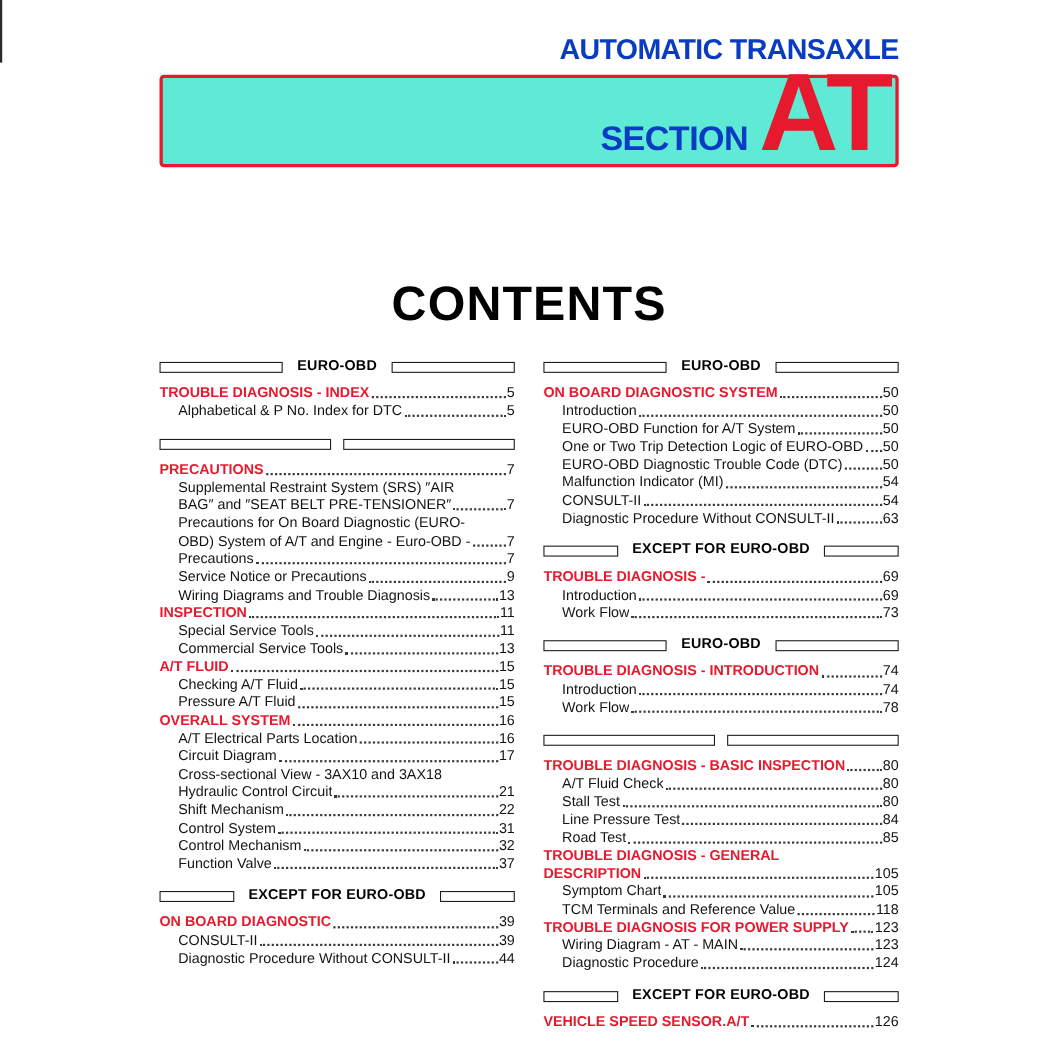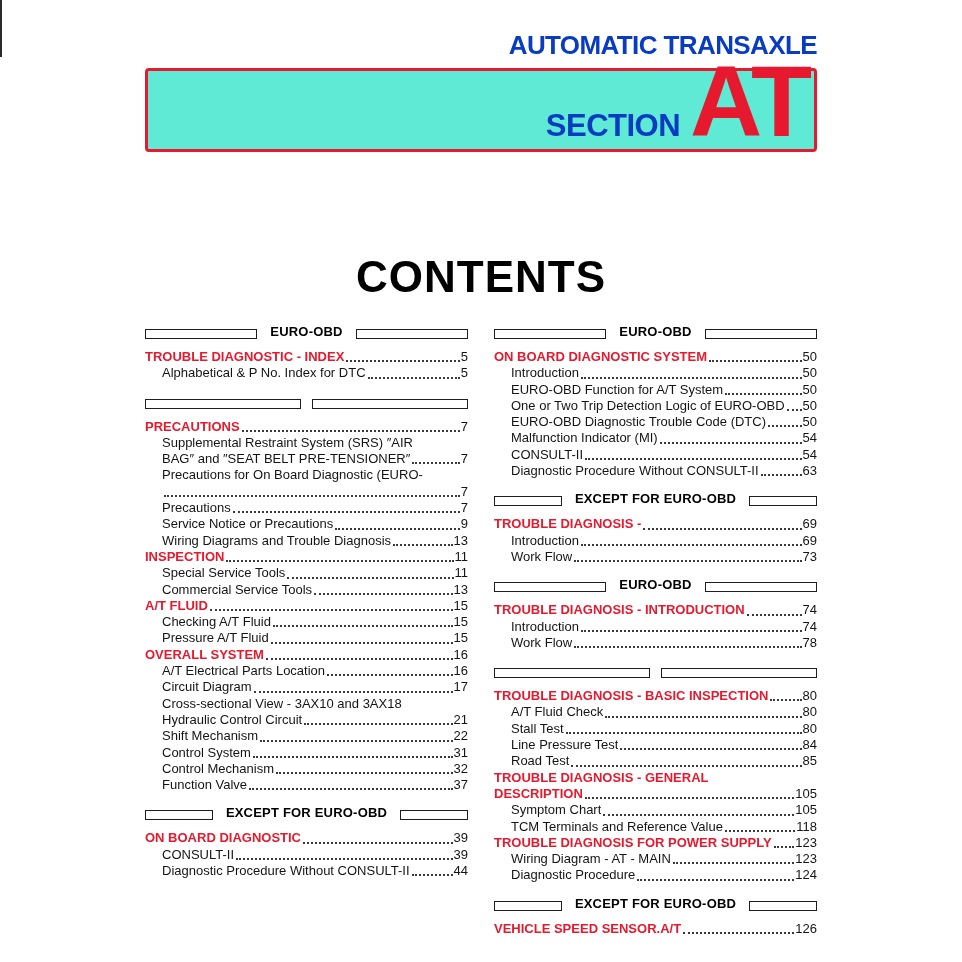--- a/index.html
+++ b/index.html
@@ -50,21 +50,21 @@
 
   <div class="columns">
     <div class="col">
         <div class="banner">
           <span class="bbox"></span>
           <span class="blabel">EURO-OBD</span>
           <span class="bbox"></span>
         </div>
         <div class="entry major">
           <div class="tline last">
-            <span class="txt">TROUBLE DIAGNOSTIC - INDEX</span>
+            <span class="txt">TROUBLE DIAGNOSIS - INDEX</span>
             <span class="leader"></span>
             <span class="pg">5</span>
           </div>
         </div>
         <div class="entry minor">
           <div class="tline last">
             <span class="txt">Alphabetical &amp; P No. Index for DTC</span>
             <span class="leader"></span>
             <span class="pg">5</span>
           </div>
@@ -84,20 +84,21 @@
           <div class="tline">Supplemental Restraint System (SRS) ″AIR</div>
           <div class="tline last">
             <span class="txt">BAG″ and ″SEAT BELT PRE-TENSIONER″</span>
             <span class="leader"></span>
             <span class="pg">7</span>
           </div>
         </div>
         <div class="entry minor">
           <div class="tline">Precautions for On Board Diagnostic (EURO-</div>
           <div class="tline last">
+            <span class="txt">OBD) System of A/T and Engine - Euro-OBD -</span>
             <span class="leader"></span>
             <span class="pg">7</span>
           </div>
         </div>
         <div class="entry minor">
           <div class="tline last">
             <span class="txt">Precautions</span>
             <span class="leader"></span>
             <span class="pg">7</span>
           </div>

